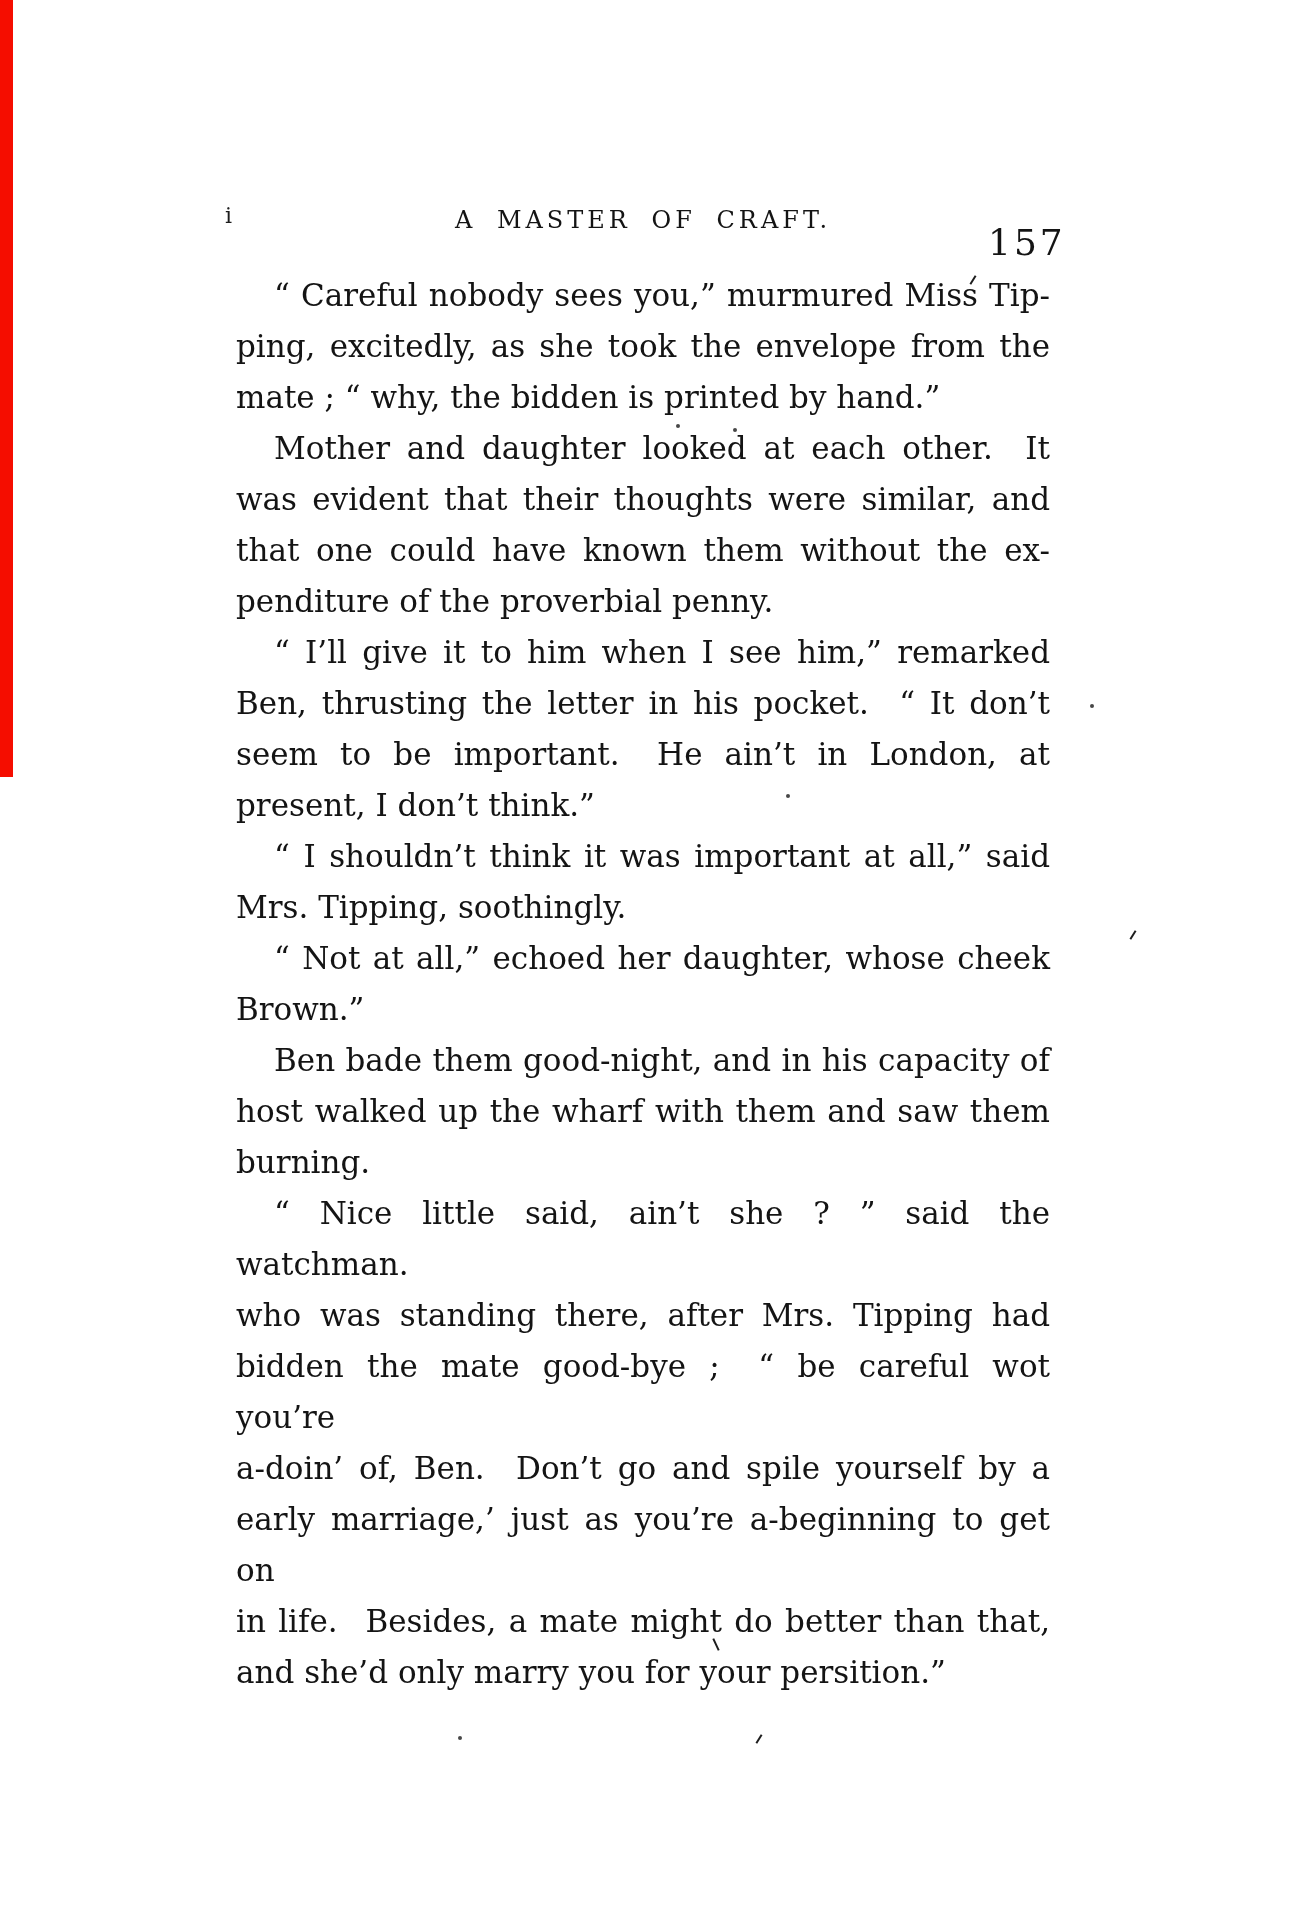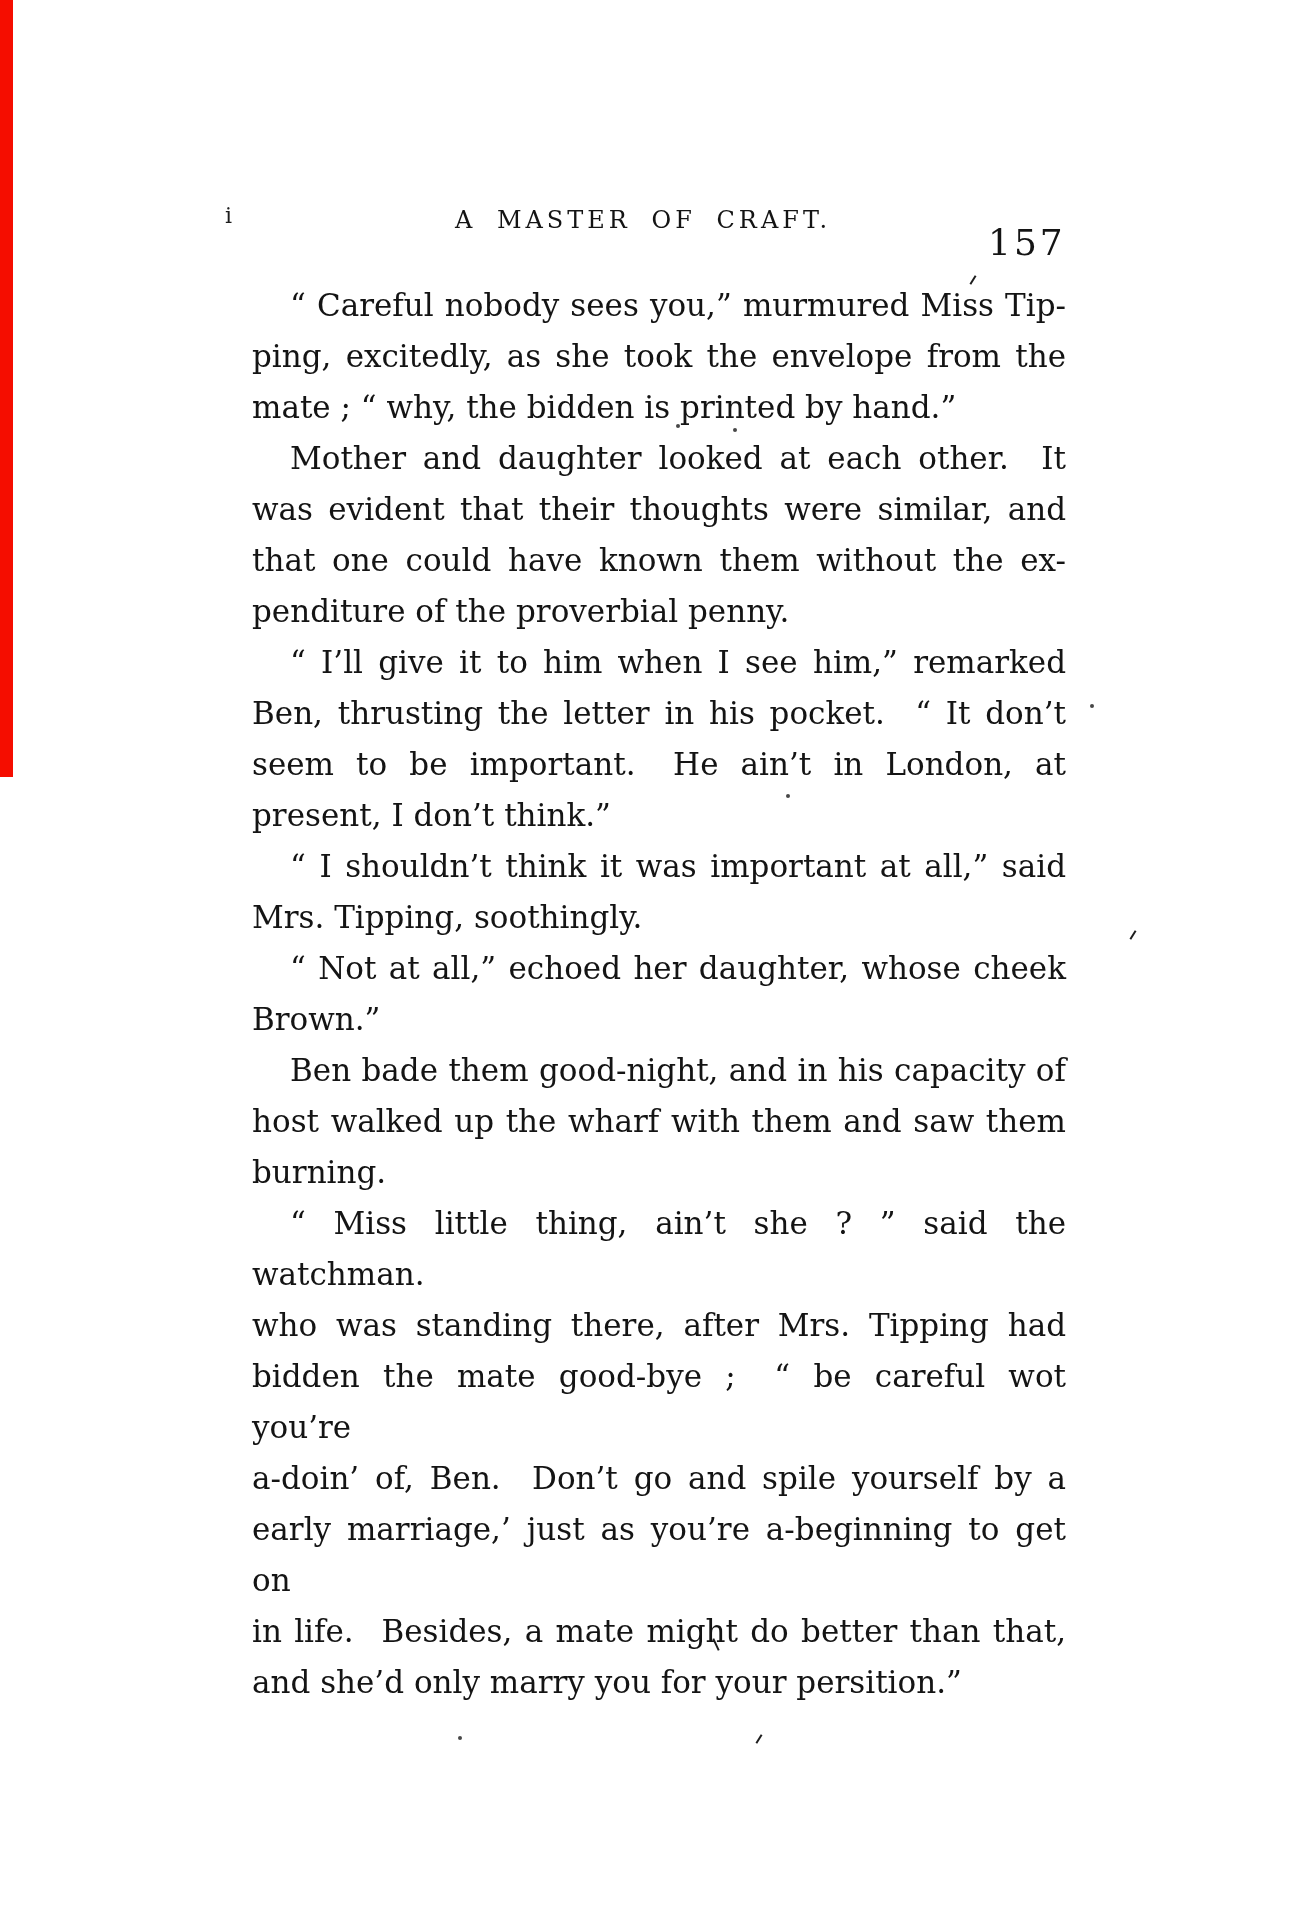--- a/index.html
+++ b/index.html
@@ -23,25 +23,24 @@
     letter-spacing:4px;
     word-spacing:9px;
     white-space:nowrap;
   }
   .page-number{
     position:absolute;left:988px;top:222px;
     font-size:36px;
     letter-spacing:3px;
   }
   .text-block{
-    position:absolute;left:236px;top:280px;width:814px;
+    position:absolute;left:236px;top:270px;width:814px;
     font-size:31px;
     line-height:51px;
     font-weight:500;
-    margin-left:16px;
   }
   .line{
     text-align:justify;
     text-align-last:justify;
   }
   .line.last{text-align-last:left;}
   .line.indent{text-indent:38px;}
   .speck{position:absolute;}
   .speck.dot{width:4px;height:4px;border-radius:50%;background:#474747;}
   .speck.slash{width:2px;height:13px;background:#1d1d1d;transform:rotate(-25deg);}
@@ -86,21 +85,21 @@
       <div>
         <div class="line indent">“ Not at all,” echoed her daughter, whose cheek</div>
         <div class="line last">Brown.”</div>
       </div>
       <div>
         <div class="line indent">Ben bade them good-night, and in his capacity of</div>
         <div class="line">host walked up the wharf with them and saw them</div>
         <div class="line last">burning.</div>
       </div>
       <div>
-        <div class="line indent">“ Miss little thing, ain’t she ? ” said the watchman.</div>
+        <div class="line indent">“ Nice little said, ain’t she ? ” said the watchman.</div>
         <div class="line">who was standing there, after Mrs. Tipping had</div>
         <div class="line">bidden the mate good-bye ;  “ be careful wot you’re</div>
         <div class="line">a-doin’ of, Ben.  Don’t go and spile yourself by a</div>
         <div class="line">early marriage,’ just as you’re a-beginning to get on</div>
         <div class="line">in life.  Besides, a mate might do better than that,</div>
         <div class="line last">and she’d only marry you for your persition.”</div>
       </div>
     </div>
 
   <div id="specks">

